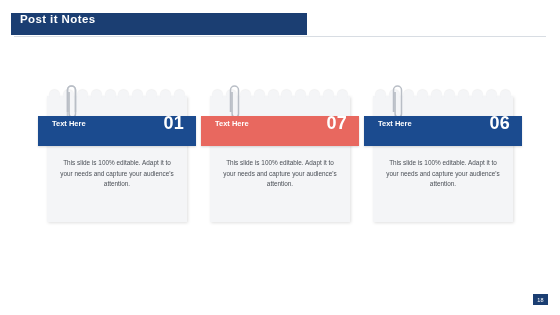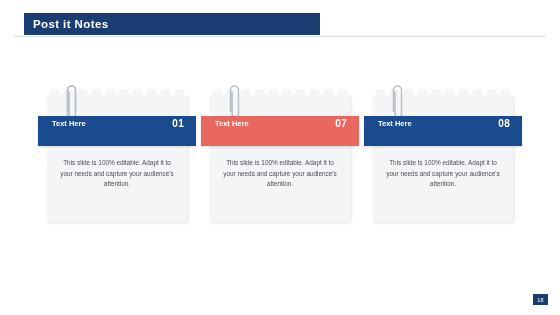--- a/index.html
+++ b/index.html
@@ -16,27 +16,26 @@
   .slide {
     position: relative;
     width: 560px;
     height: 315px;
     background: #ffffff;
     box-sizing: border-box;
   }
   
   .title-bar {
     position: absolute;
-    left: 24px;
+    left: 11px;
     top: 13px;
     width: 296px;
     height: 22px;
     background: #1b3e72;
     display: flex;
-    align-items: center;
   }
   .title-bar .title-text {
     color: #ffffff;
     font-size: 11.5px;
     font-weight: bold;
     letter-spacing: 0.4px;
     padding-left: 9px;
     white-space: nowrap;
   }
   .title-underline {
@@ -115,21 +114,21 @@
   }
   .head-blue { background: #1b4b8f; }
   .head-red  { background: #e8685f; }
   .card-head .label {
     color: #ffffff;
     font-size: 7.5px;
     font-weight: bold;
   }
   .card-head .num {
     color: #ffffff;
-    font-size: 10px;
+    font-size: 18px;
     font-weight: bold;
     letter-spacing: 0.3px;
   }
 
   .card-body {
     position: absolute;
     top: 62px;
     left: 12px;
     width: 116px;
     text-align: center;
@@ -230,21 +229,21 @@
           <i></i>
           <i></i>
       </div>
       <div class="clip">
         <svg width="13" height="34" viewBox="0 0 13 34">
           <path d="M2.5 28 V6 a4 4 0 0 1 8 0 V30 a3.2 3.2 0 0 1 -6.4 0 V8" fill="none" stroke="#b9bec6" stroke-width="1.5"></path>
         </svg>
       </div>
       <div class="card-head head-blue">
         <span class="label">Text Here</span>
-        <span class="num">08</span>
+        <span class="num">06</span>
       </div>
       <div class="card-body">This slide is 100% editable. Adapt it to your needs and capture your audience's attention.</div>
     </div>
 
   </div>
 
   <div class="page-badge">18</div>
 
 </div>
 

